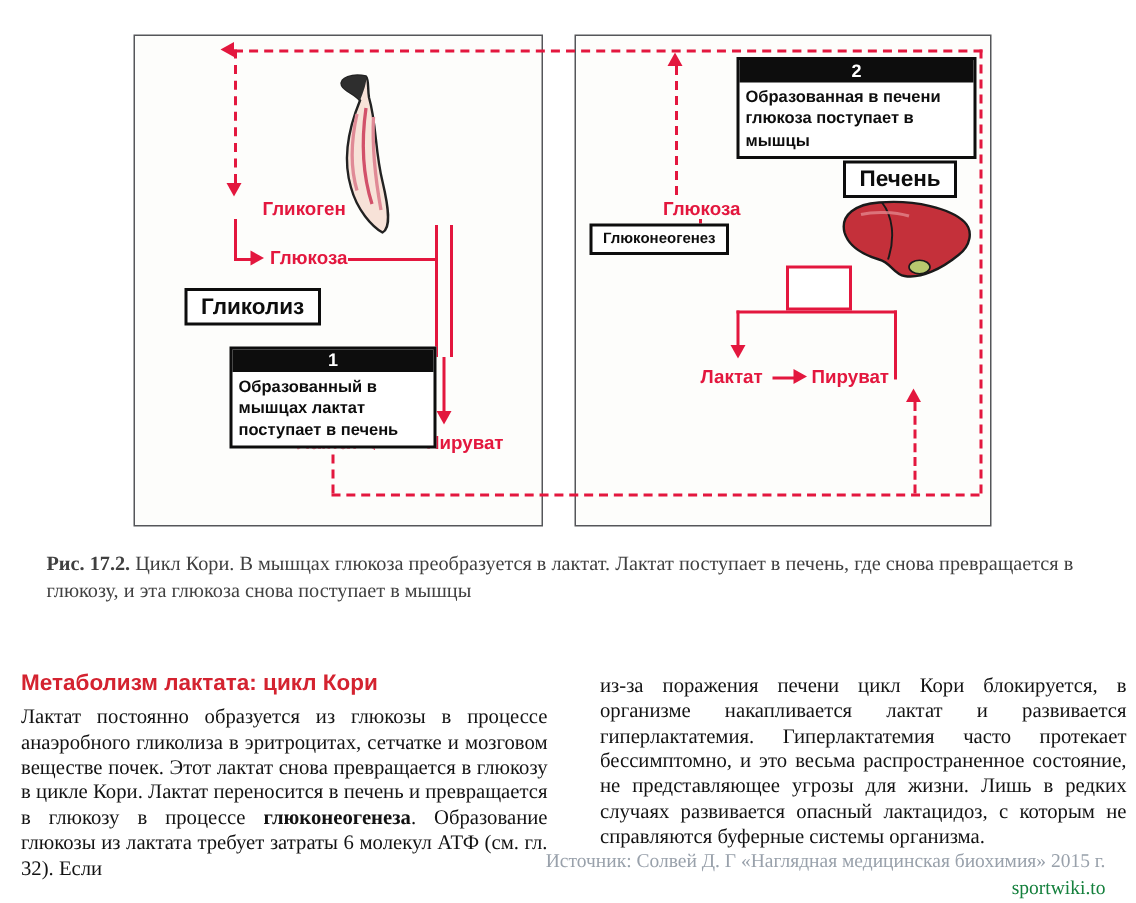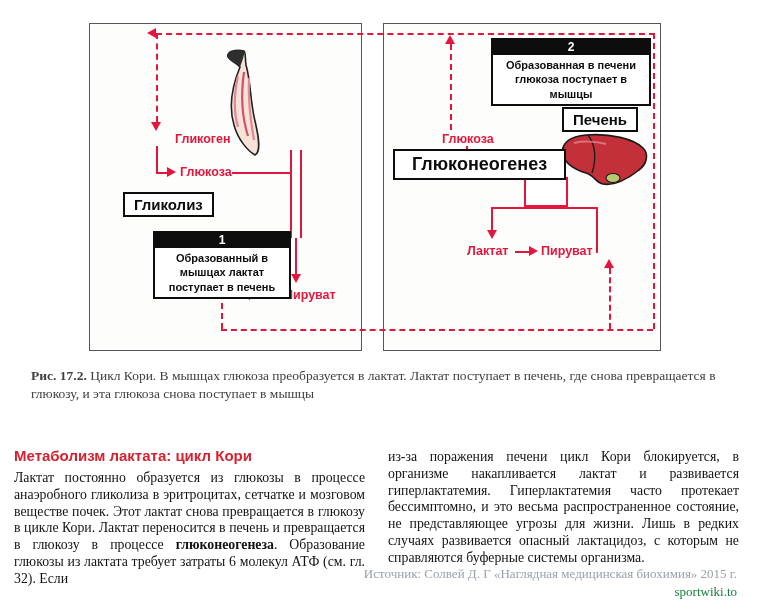--- a/index.html
+++ b/index.html
@@ -12,30 +12,30 @@
   .sol-v{position:absolute;border-left:2px solid #e3173e}
   .pipe{position:absolute;border-left:2px solid #e3173e;border-right:2px solid #e3173e}
   .rect-red{position:absolute;border:2px solid #e3173e;background:#fff}
   .arr{position:absolute;width:0;height:0}
   .arr-left{border-top:5px solid transparent;border-bottom:5px solid transparent;border-right:9px solid #e3173e}
   .arr-right{border-top:5px solid transparent;border-bottom:5px solid transparent;border-left:9px solid #e3173e}
   .arr-up{border-left:5px solid transparent;border-right:5px solid transparent;border-bottom:9px solid #e3173e}
   .arr-down{border-left:5px solid transparent;border-right:5px solid transparent;border-top:9px solid #e3173e}
   .metab{position:absolute;font-family:"Liberation Sans",sans-serif;font-weight:700;font-size:12.5px;color:#e3173e;white-space:nowrap}
   .boxed-label{position:absolute;font-family:"Liberation Sans",sans-serif;font-weight:700;font-size:15px;color:#0d0d0d;background:#fff;border:2px solid #0d0d0d;padding:2px 9px;white-space:nowrap;z-index:3}
-  .boxed-label.small{font-size:18px;padding:3px 17px}
+  .boxed-label.small{font-size:10px;padding:3px 7px}
   .step-box{position:absolute;font-family:"Liberation Sans",sans-serif;border:2px solid #0d0d0d;background:#fff;z-index:3}
   .step-num{background:#0d0d0d;color:#fff;text-align:center;font-weight:700;font-size:12px;line-height:15px}
-  .step-body{font-weight:700;font-size:11px;line-height:1.3;text-align:center;padding:3px 4px;color:#0d0d0d}
+  .step-body{font-weight:700;font-size:11px;line-height:1.3;padding:3px 4px;color:#0d0d0d}
   .icon{position:absolute;z-index:2}
   .caption{position:absolute;left:31px;top:367px;width:730px;font-size:13.5px;line-height:1.32;color:#404040}
   .article-heading{position:absolute;left:14px;top:447px;font-family:"Liberation Sans",sans-serif;font-weight:700;font-size:15px;color:#d42330}
   .col{position:absolute;width:351px;font-size:13.8px;line-height:1.22;text-align:justify;color:#121212}
   .col-left{left:14px;top:470px}
-  .col-right{left:388px;top:449px}
+  .col-right{left:400px;top:449px}
   .source{position:absolute;right:20px;top:566px;font-size:13px;color:#99a1ab}
   .site{position:absolute;right:20px;top:584px;font-size:13px;color:#15803d}
 </style>
 </head>
 <body>
 
 <div class="page">
 
   <div class="panel" style="left:89px;top:23px;width:273px;height:328px"></div>
   <div class="panel" style="left:383px;top:23px;width:278px;height:328px"></div>

